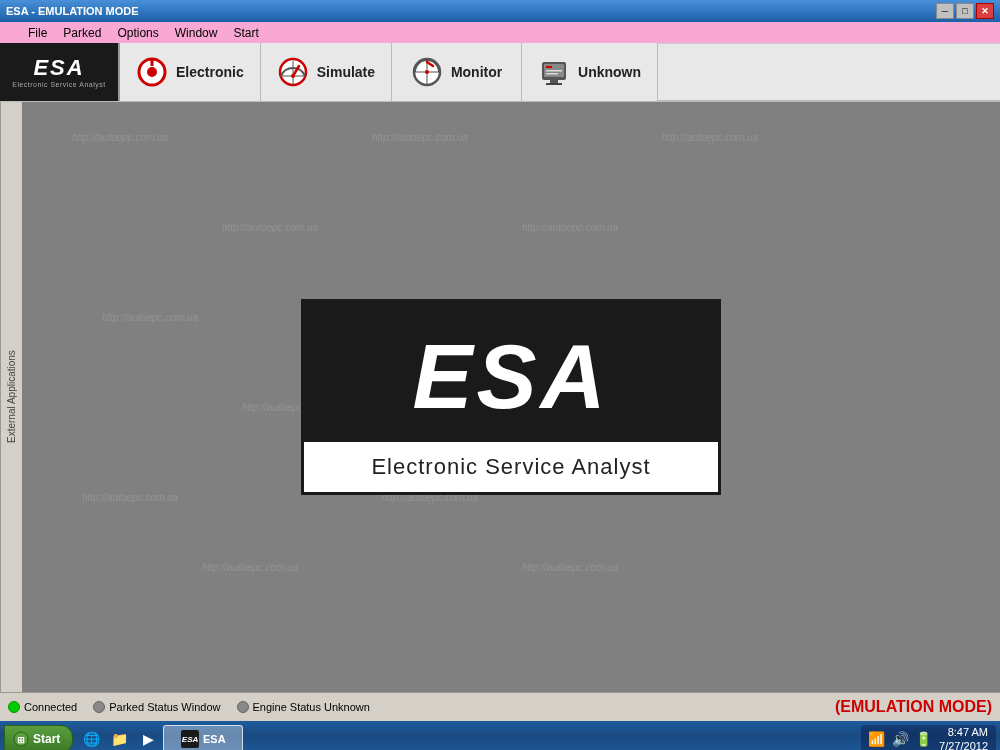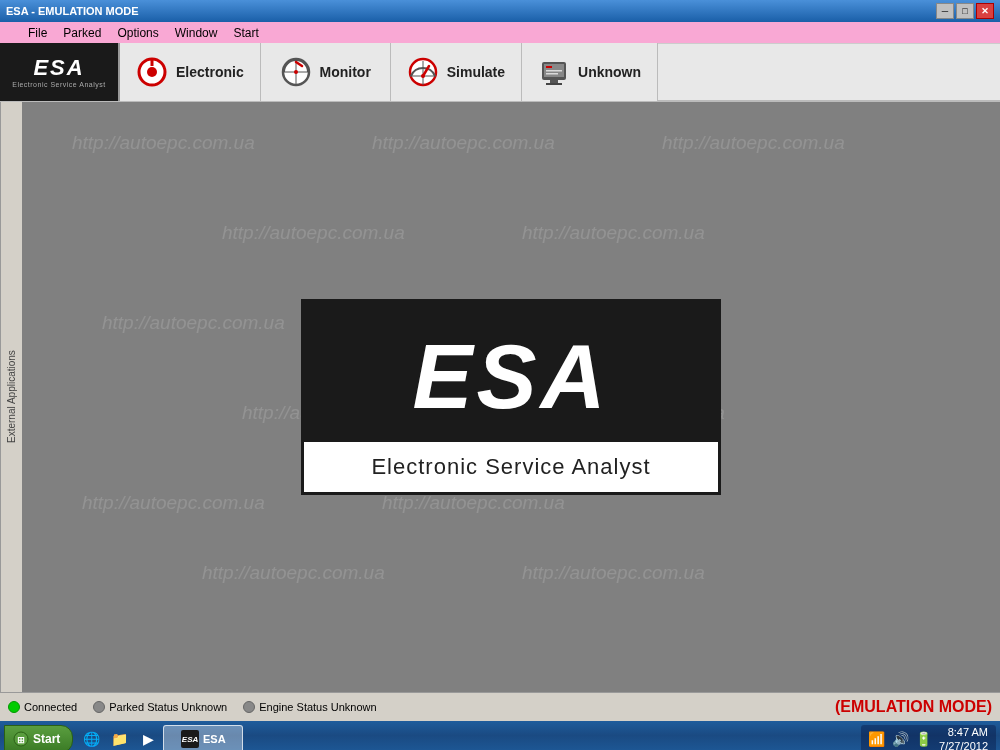--- a/index.html
+++ b/index.html
@@ -150,21 +150,21 @@
       display: flex;
       align-items: center;
       justify-content: center;
       overflow: hidden;
     }
 
     
     .watermark {
       position: absolute;
       color: rgba(255,255,255,0.15);
-      font-size: 19px;
+      font-size: 10px;
       font-style: italic;
       white-space: nowrap;
       pointer-events: none;
       user-select: none;
     }
 
     
     #esa-center-logo {
       width: 420px;
       background: #1a1a1a;
@@ -355,47 +355,47 @@
     <div class="btn-icon">
       <svg width="32" height="32" viewBox="0 0 32 32">
         <circle cx="16" cy="16" r="13" fill="white" stroke="#cc0000" stroke-width="3"></circle>
         <circle cx="16" cy="16" r="5" fill="#cc0000"></circle>
         <line x1="16" y1="3" x2="16" y2="10" stroke="#cc0000" stroke-width="3"></line>
       </svg>
     </div>
     <span>Electronic</span>
   </div>
 
+
+  <div class="toolbar-btn">
+    <div class="btn-icon">
+      <svg width="32" height="32" viewBox="0 0 32 32">
+        <circle cx="16" cy="16" r="13" fill="white" stroke="#cc0000" stroke-width="2.5"></circle>
+        <path d="M4 20 A13 13 0 0 1 28 20" fill="none" stroke="#555" stroke-width="2"></path>
+        <line x1="16" y1="5" x2="16" y2="29" stroke="#555" stroke-width="1"></line>
+        <line x1="3" y1="20" x2="29" y2="20" stroke="#555" stroke-width="1"></line>
+        <line x1="16" y1="20" x2="22" y2="10" stroke="#cc0000" stroke-width="2.5" stroke-linecap="round"></line>
+        <circle cx="16" cy="20" r="2" fill="#cc0000"></circle>
+      </svg>
+    </div>
+    <span>Simulate</span>
+  </div>
 
   <div class="toolbar-btn">
     <div class="btn-icon">
       <svg width="32" height="32" viewBox="0 0 32 32">
         <circle cx="16" cy="16" r="13" fill="white" stroke="#555" stroke-width="2.5"></circle>
         <path d="M4 16 A12 12 0 0 1 28 16" fill="none" stroke="#555" stroke-width="2"></path>
         <line x1="16" y1="4" x2="16" y2="29" stroke="#555" stroke-width="1"></line>
         <line x1="3" y1="16" x2="29" y2="16" stroke="#555" stroke-width="1"></line>
         <line x1="16" y1="6" x2="22" y2="10" stroke="#cc0000" stroke-width="2.5" stroke-linecap="round"></line>
         <circle cx="16" cy="16" r="2" fill="#cc0000"></circle>
       </svg>
     </div>
     <span>Monitor</span>
-  </div>
-
-  <div class="toolbar-btn">
-    <div class="btn-icon">
-      <svg width="32" height="32" viewBox="0 0 32 32">
-        <circle cx="16" cy="16" r="13" fill="white" stroke="#cc0000" stroke-width="2.5"></circle>
-        <path d="M4 20 A13 13 0 0 1 28 20" fill="none" stroke="#555" stroke-width="2"></path>
-        <line x1="16" y1="5" x2="16" y2="29" stroke="#555" stroke-width="1"></line>
-        <line x1="3" y1="20" x2="29" y2="20" stroke="#555" stroke-width="1"></line>
-        <line x1="16" y1="20" x2="22" y2="10" stroke="#cc0000" stroke-width="2.5" stroke-linecap="round"></line>
-        <circle cx="16" cy="20" r="2" fill="#cc0000"></circle>
-      </svg>
-    </div>
-    <span>Simulate</span>
   </div>
 
   <div class="toolbar-btn">
     <div class="btn-icon">
       <svg width="32" height="32" viewBox="0 0 32 32">
         <rect x="4" y="6" width="24" height="18" rx="2" fill="#555"></rect>
         <rect x="6" y="8" width="20" height="13" fill="#888"></rect>
         <rect x="12" y="24" width="8" height="3" fill="#555"></rect>
         <rect x="8" y="27" width="16" height="2" fill="#444"></rect>
         <rect x="8" y="10" width="6" height="2" fill="#cc0000"></rect>
@@ -440,21 +440,21 @@
   </div>
 </div>
 
 <div id="status-bar">
   <div class="status-indicator">
     <div class="status-dot dot-green"></div>
     <span>Connected</span>
   </div>
   <div class="status-indicator">
     <div class="status-dot dot-gray"></div>
-    <span>Parked Status Unknown</span>
+    <span>Parked Status Window</span>
   </div>
   <div class="status-indicator">
     <div class="status-dot dot-gray"></div>
     <span>Engine Status Unknown</span>
   </div>
   <span class="emulation-mode">(EMULATION MODE)</span>
 </div>
 
 <div id="taskbar">
 

